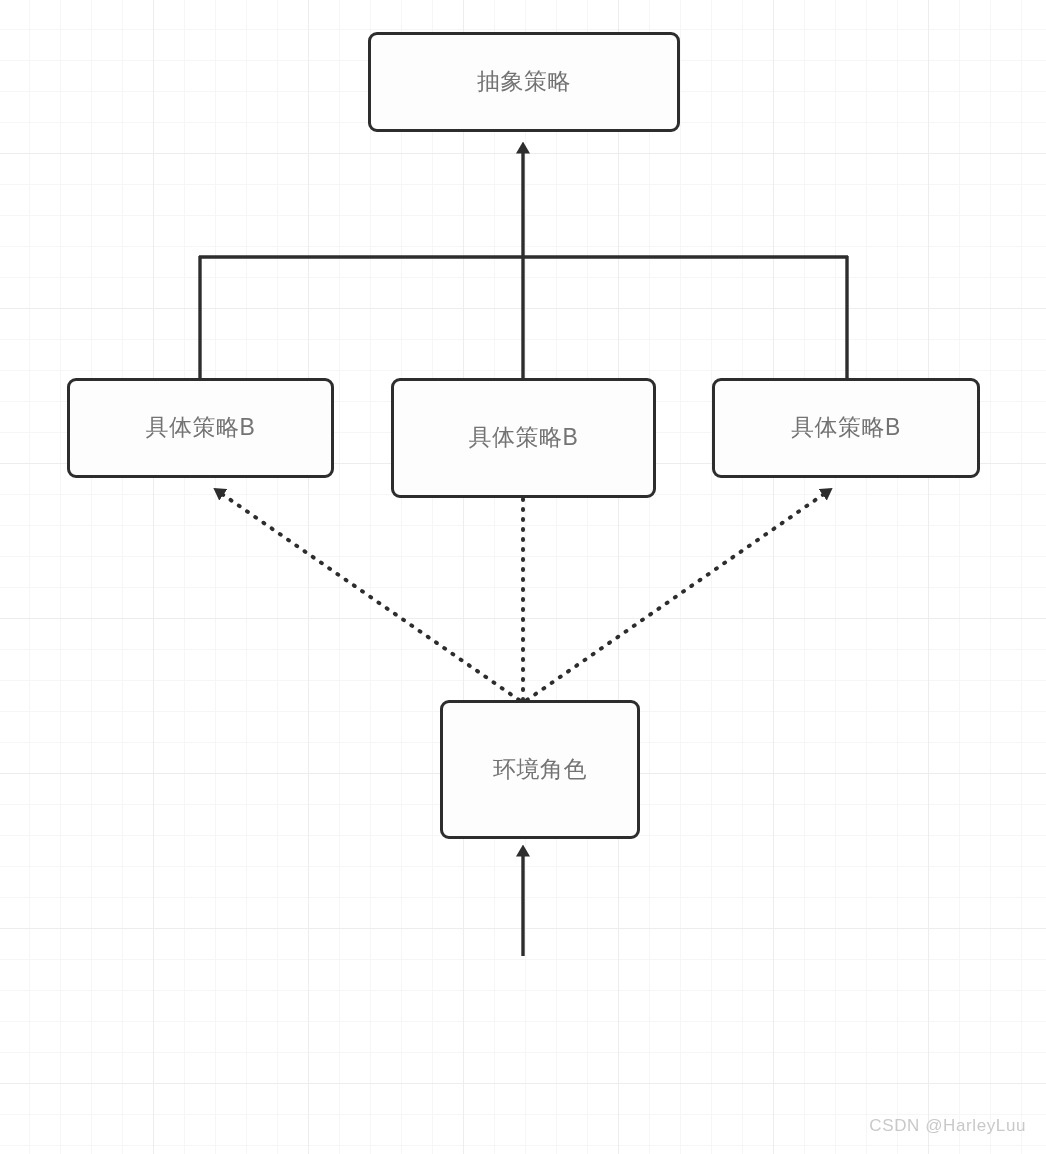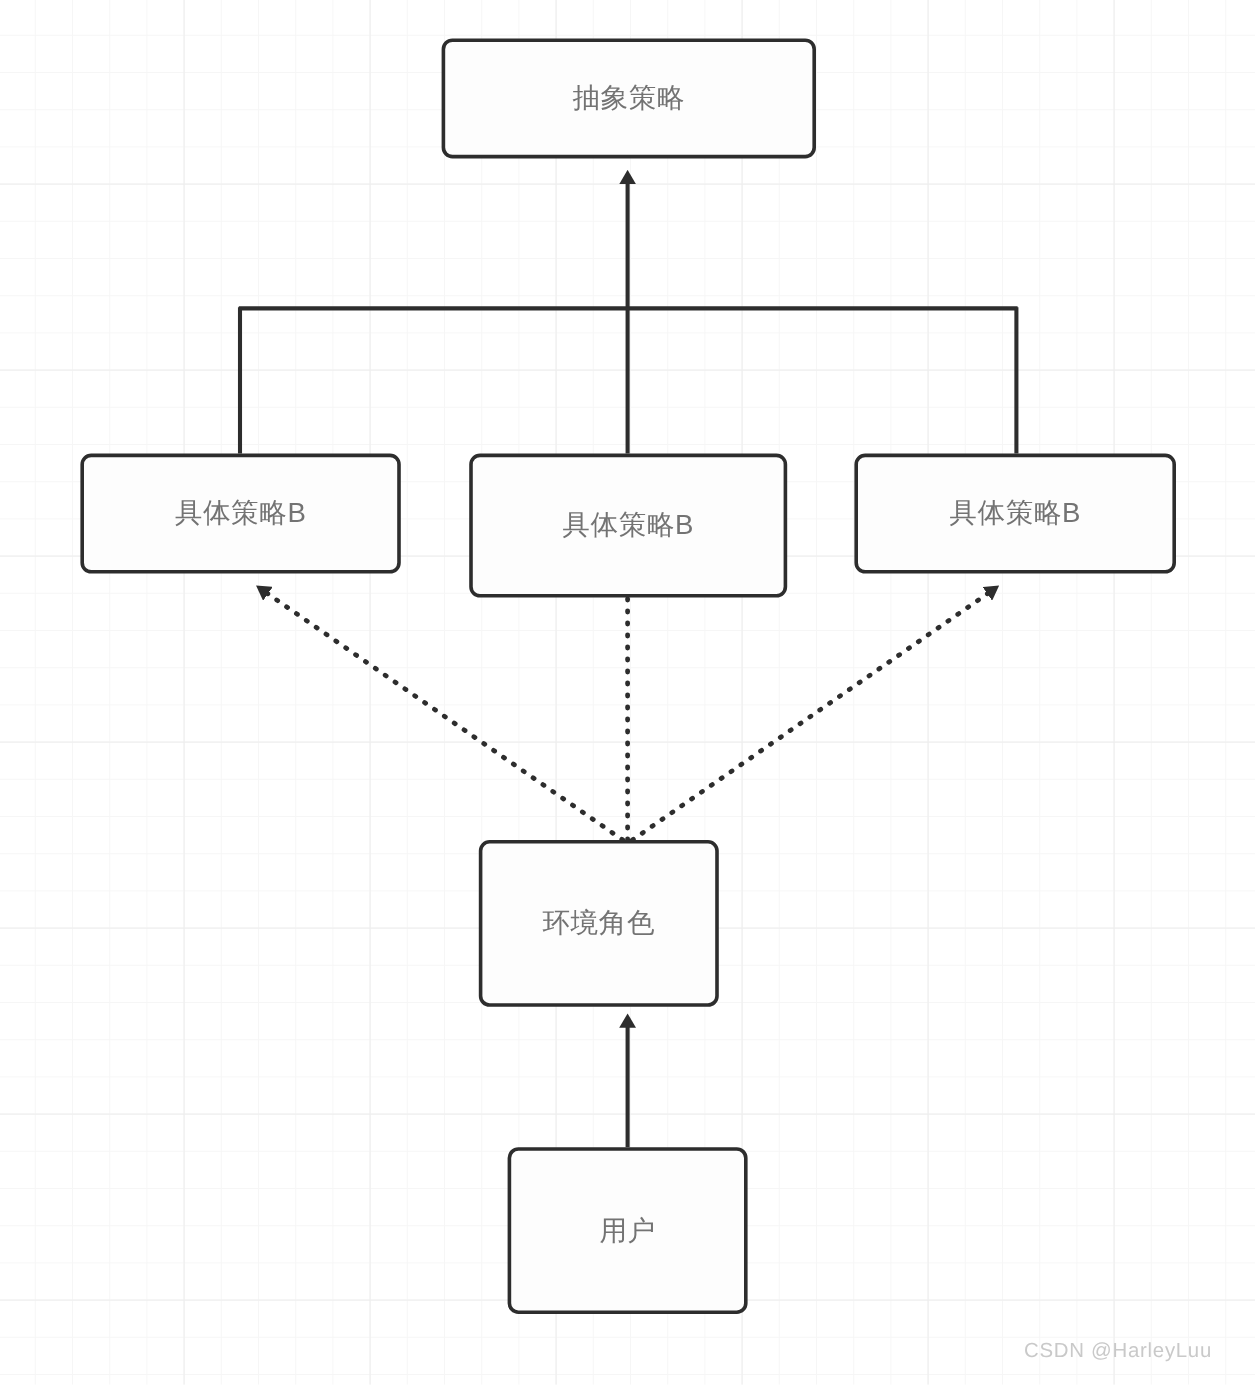--- a/index.html
+++ b/index.html
@@ -50,26 +50,26 @@
     color: #737373;
     letter-spacing: 0.5px;
     line-height: 1.2;
     white-space: nowrap;
     user-select: none;
   }
   #node-abstract   { left: 368px; top: 32px;  width: 312px; height: 100px; }
   #node-concrete-a { left: 67px;  top: 378px; width: 267px; height: 100px; }
   #node-concrete-b { left: 391px; top: 378px; width: 265px; height: 120px; }
   #node-concrete-c { left: 712px; top: 378px; width: 268px; height: 100px; }
-  #node-context    { left: 399px; top: 700px; width: 200px; height: 139px; }
+  #node-context    { left: 440px; top: 700px; width: 200px; height: 139px; }
   #node-user       { left: 423px; top: 956px; width: 200px; height: 139px; }
 
   #watermark {
     position: absolute;
-    right: 36px;
+    right: 20px;
     bottom: 18px;
     font-size: 17px;
     color: #c9c9c9;
     letter-spacing: 0.6px;
     user-select: none;
     z-index: 3;
   }
 </style>
 </head>
 <body>
@@ -111,19 +111,16 @@
   </div>
 
   <div class="node" id="node-concrete-c">
     <span class="node-label">具体策略B</span>
   </div>
 
   <div class="node" id="node-context">
     <span class="node-label">环境角色</span>
   </div>
 
-  <div class="node" id="node-user">
-    <span class="node-label">用户</span>
-  </div>
 
   <div id="watermark">CSDN @HarleyLuu</div>
 
 </div>
 
 </body></html>

